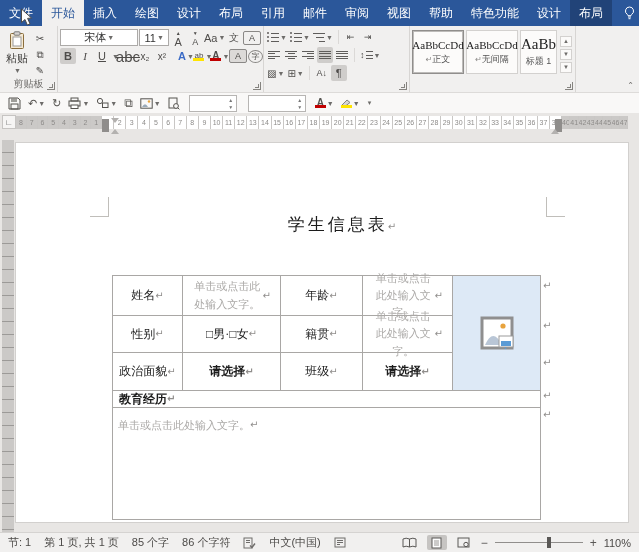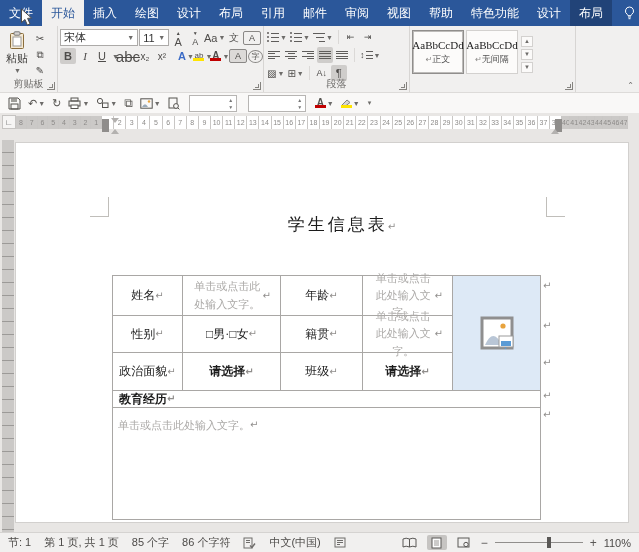--- a/index.html
+++ b/index.html
@@ -23,21 +23,21 @@
   .car{font-size:7px;color:#6e6c6a;margin-left:1px}
   .vdiv{width:1px;background:#dbd9d7;margin:1px 3px;align-self:stretch}
   
   .g-clip{width:58px;display:flex}
   .pastebtn{width:30px;display:flex;flex-direction:column;align-items:center;justify-content:flex-start;gap:1px;font-size:11px;color:#3e3c3a;padding-top:2px}
   .clipcol{display:flex;flex-direction:column;justify-content:flex-start;gap:3px;padding-top:3px}
   .clipcol .ic{height:13px;font-size:10px}
   
   .rows{display:flex;flex-direction:column;gap:2px}
   .rowline{display:flex;align-items:center;gap:1px}
-  .combo{background:#fff;border:1px solid #acaaa8;height:17px;display:flex;align-items:center;justify-content:space-between;padding:0 3px;font-size:11px;color:#333;box-sizing:border-box}
+  .combo{background:#fff;border:1px solid #acaaa8;height:17px;display:flex;align-items:center;justify-content:center;padding:0 3px;font-size:11px;color:#333;box-sizing:border-box}
   .bold-b{font-weight:bold}
   .ital{font-style:italic;font-family:"Liberation Serif",serif}
   .und{text-decoration:underline}
   .strik{text-decoration:line-through;font-size:15px}
   .ubar{display:inline-block;width:11px;height:3px;margin-top:-2px}
   .aglyph{line-height:9px;display:flex;flex-direction:column;align-items:center}
   .bars{width:12px;height:9px;display:flex;flex-direction:column;justify-content:space-between}
   .bars i{display:block;height:1px;background:#5f5d5b;width:100%}
   .bars.bC i:nth-child(even){width:7px;margin:0 auto}
   .bars.bL i:nth-child(even){width:7px}
@@ -336,32 +336,35 @@
         <span class="ic" style="font-size:10px">⊞<span class="car">▼</span></span>
         <span class="vdiv"></span>
         <span class="ic" style="font-size:9px">
             <span>A↓</span>
           </span>
         <span class="ic pressed">
             <span>¶</span>
           </span>
       </div>
     </div>
-    <span class="glabel">段落</span>
     <span class="launcher"></span>
   </div>
 
   <div class="group g-styles" style="width:166px">
     <div class="stylecard sel">
       <span class="sprev">AaBbCcDd</span>
       <span class="sname"><span class="pm">↵</span><span>正文</span></span>
     </div>
     <div class="stylecard">
       <span class="sprev">AaBbCcDd</span>
       <span class="sname"><span class="pm">↵</span><span>无间隔</span></span>
+    </div>
+    <div class="stylecard h1">
+      <span class="sprev">AaBb</span>
+      <span class="sname"><span class="pm"></span><span>标题 1</span></span>
     </div>
     <div class="scroll3">
         <span>▲</span>
         <span>▼</span>
         <span>▼</span>
       </div>
     <span class="launcher"></span>
   </div>
 
 

